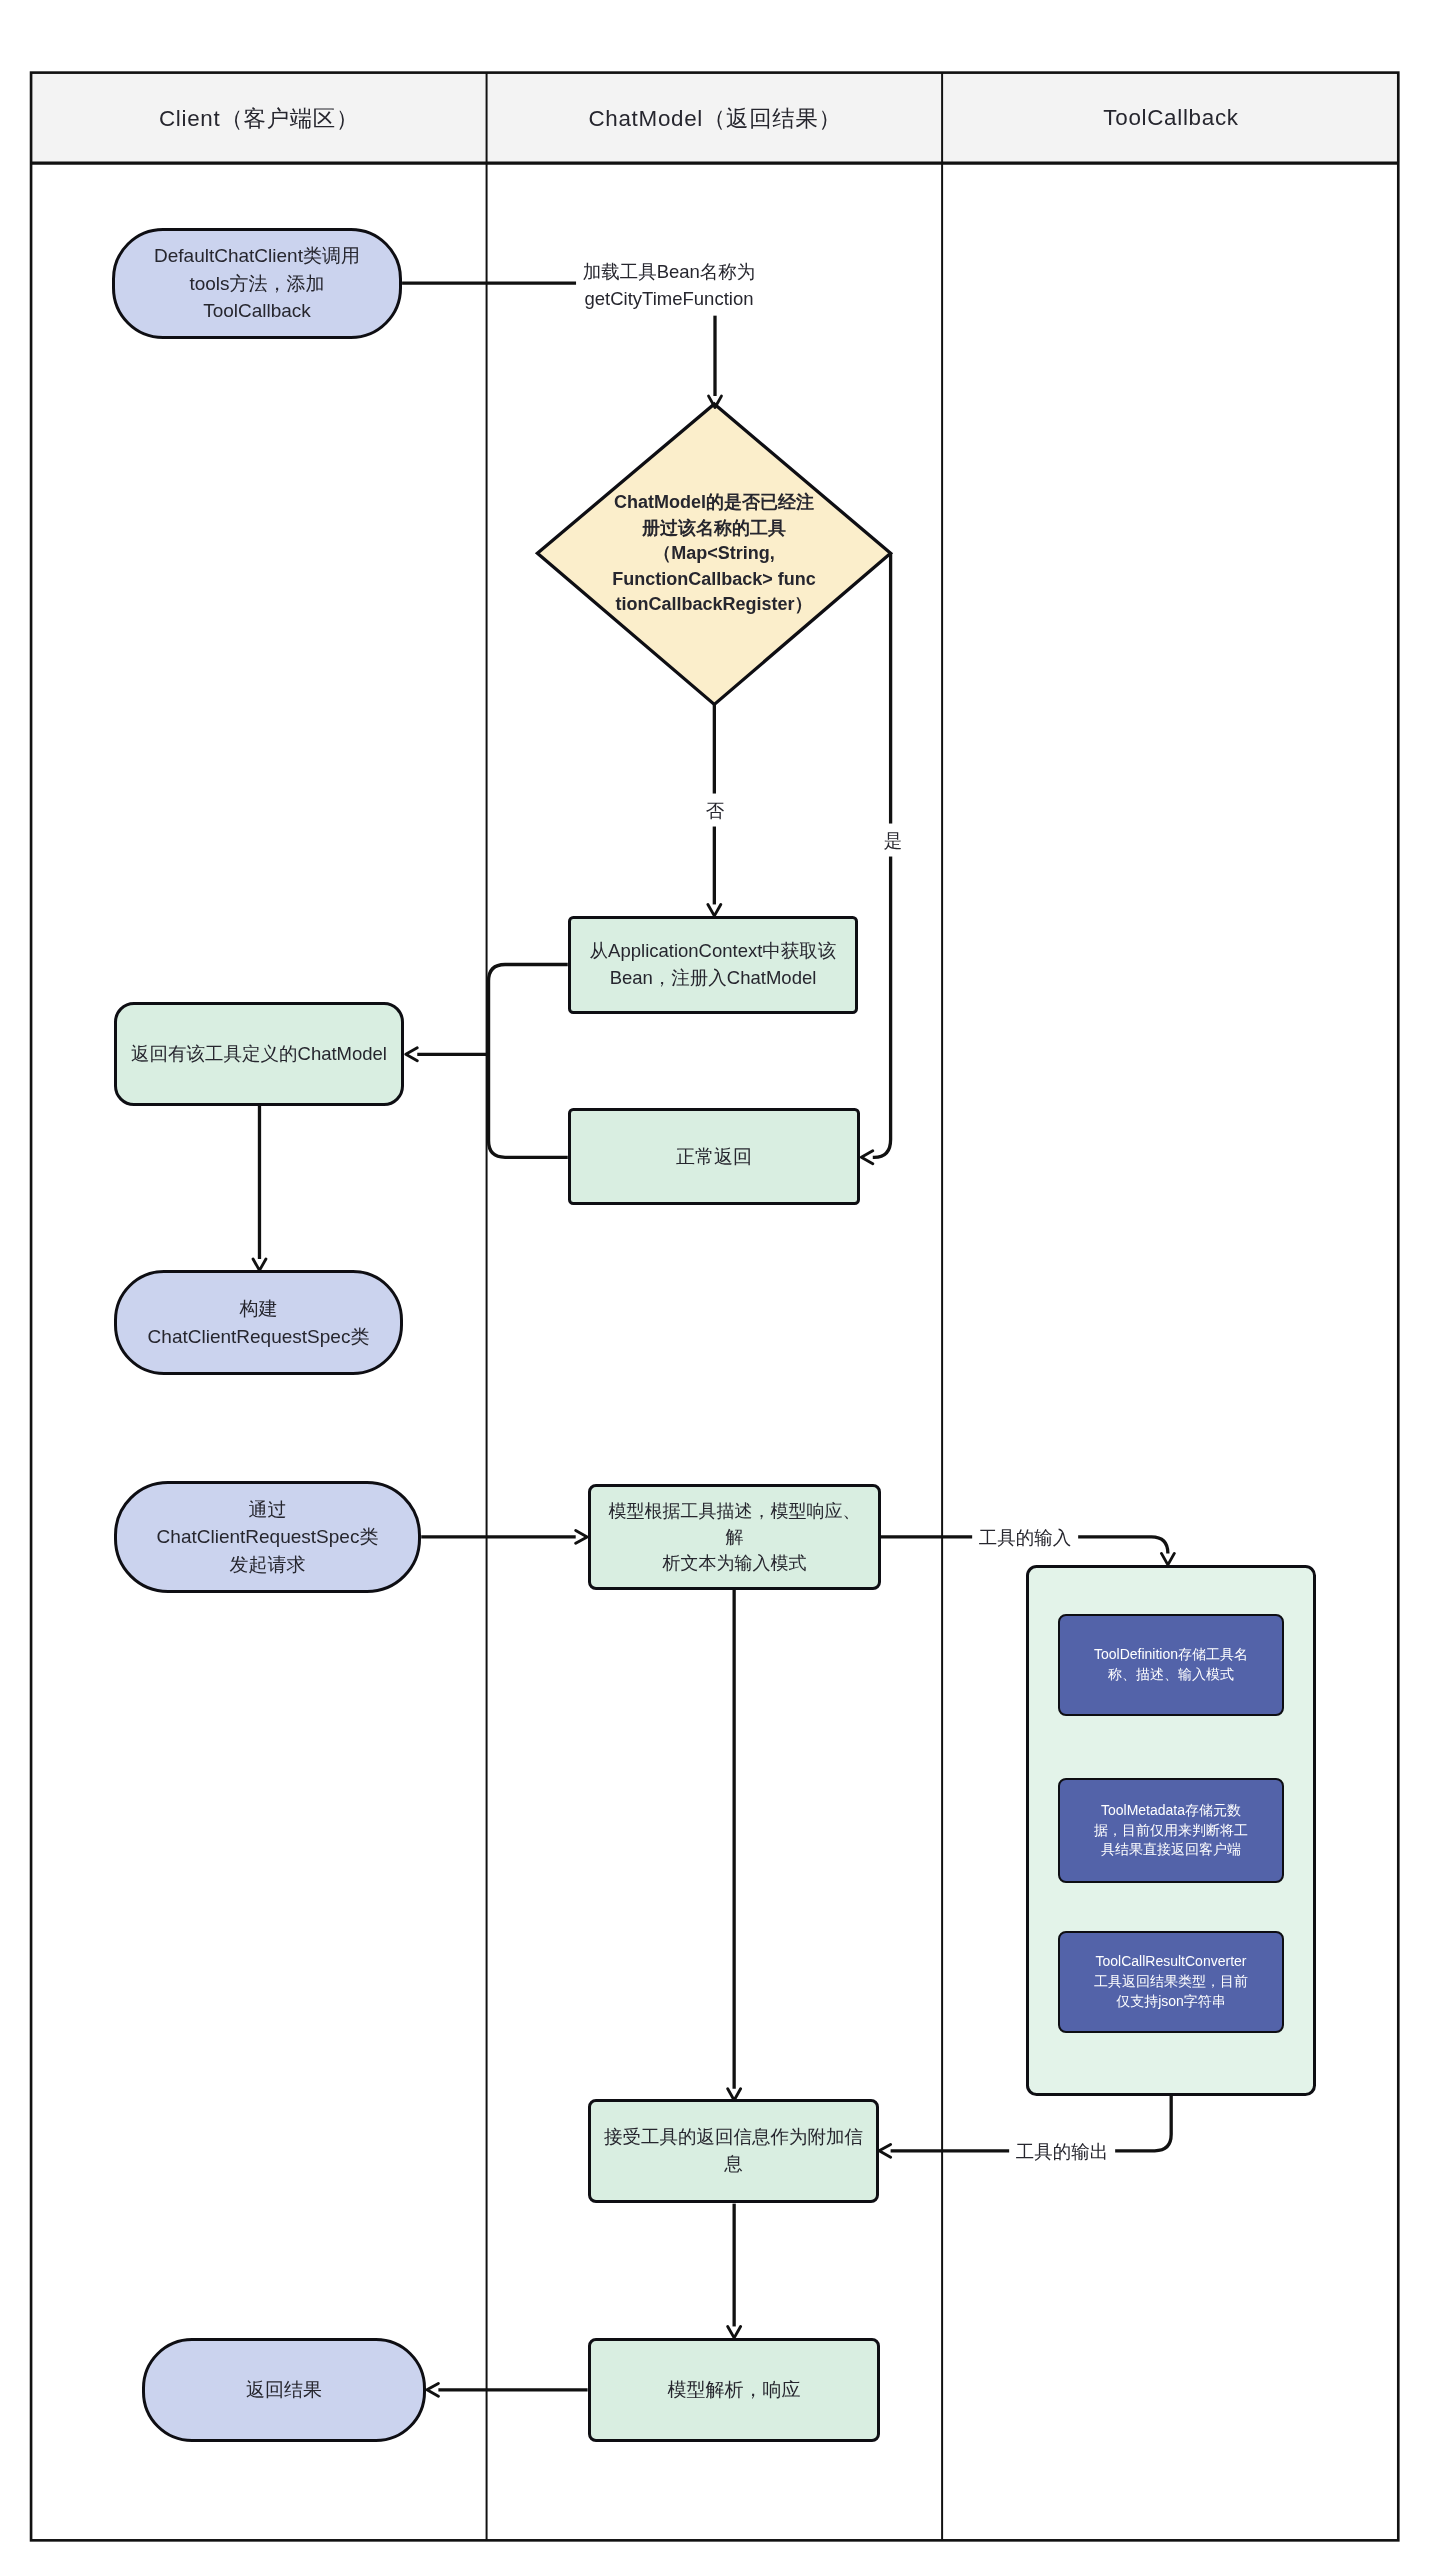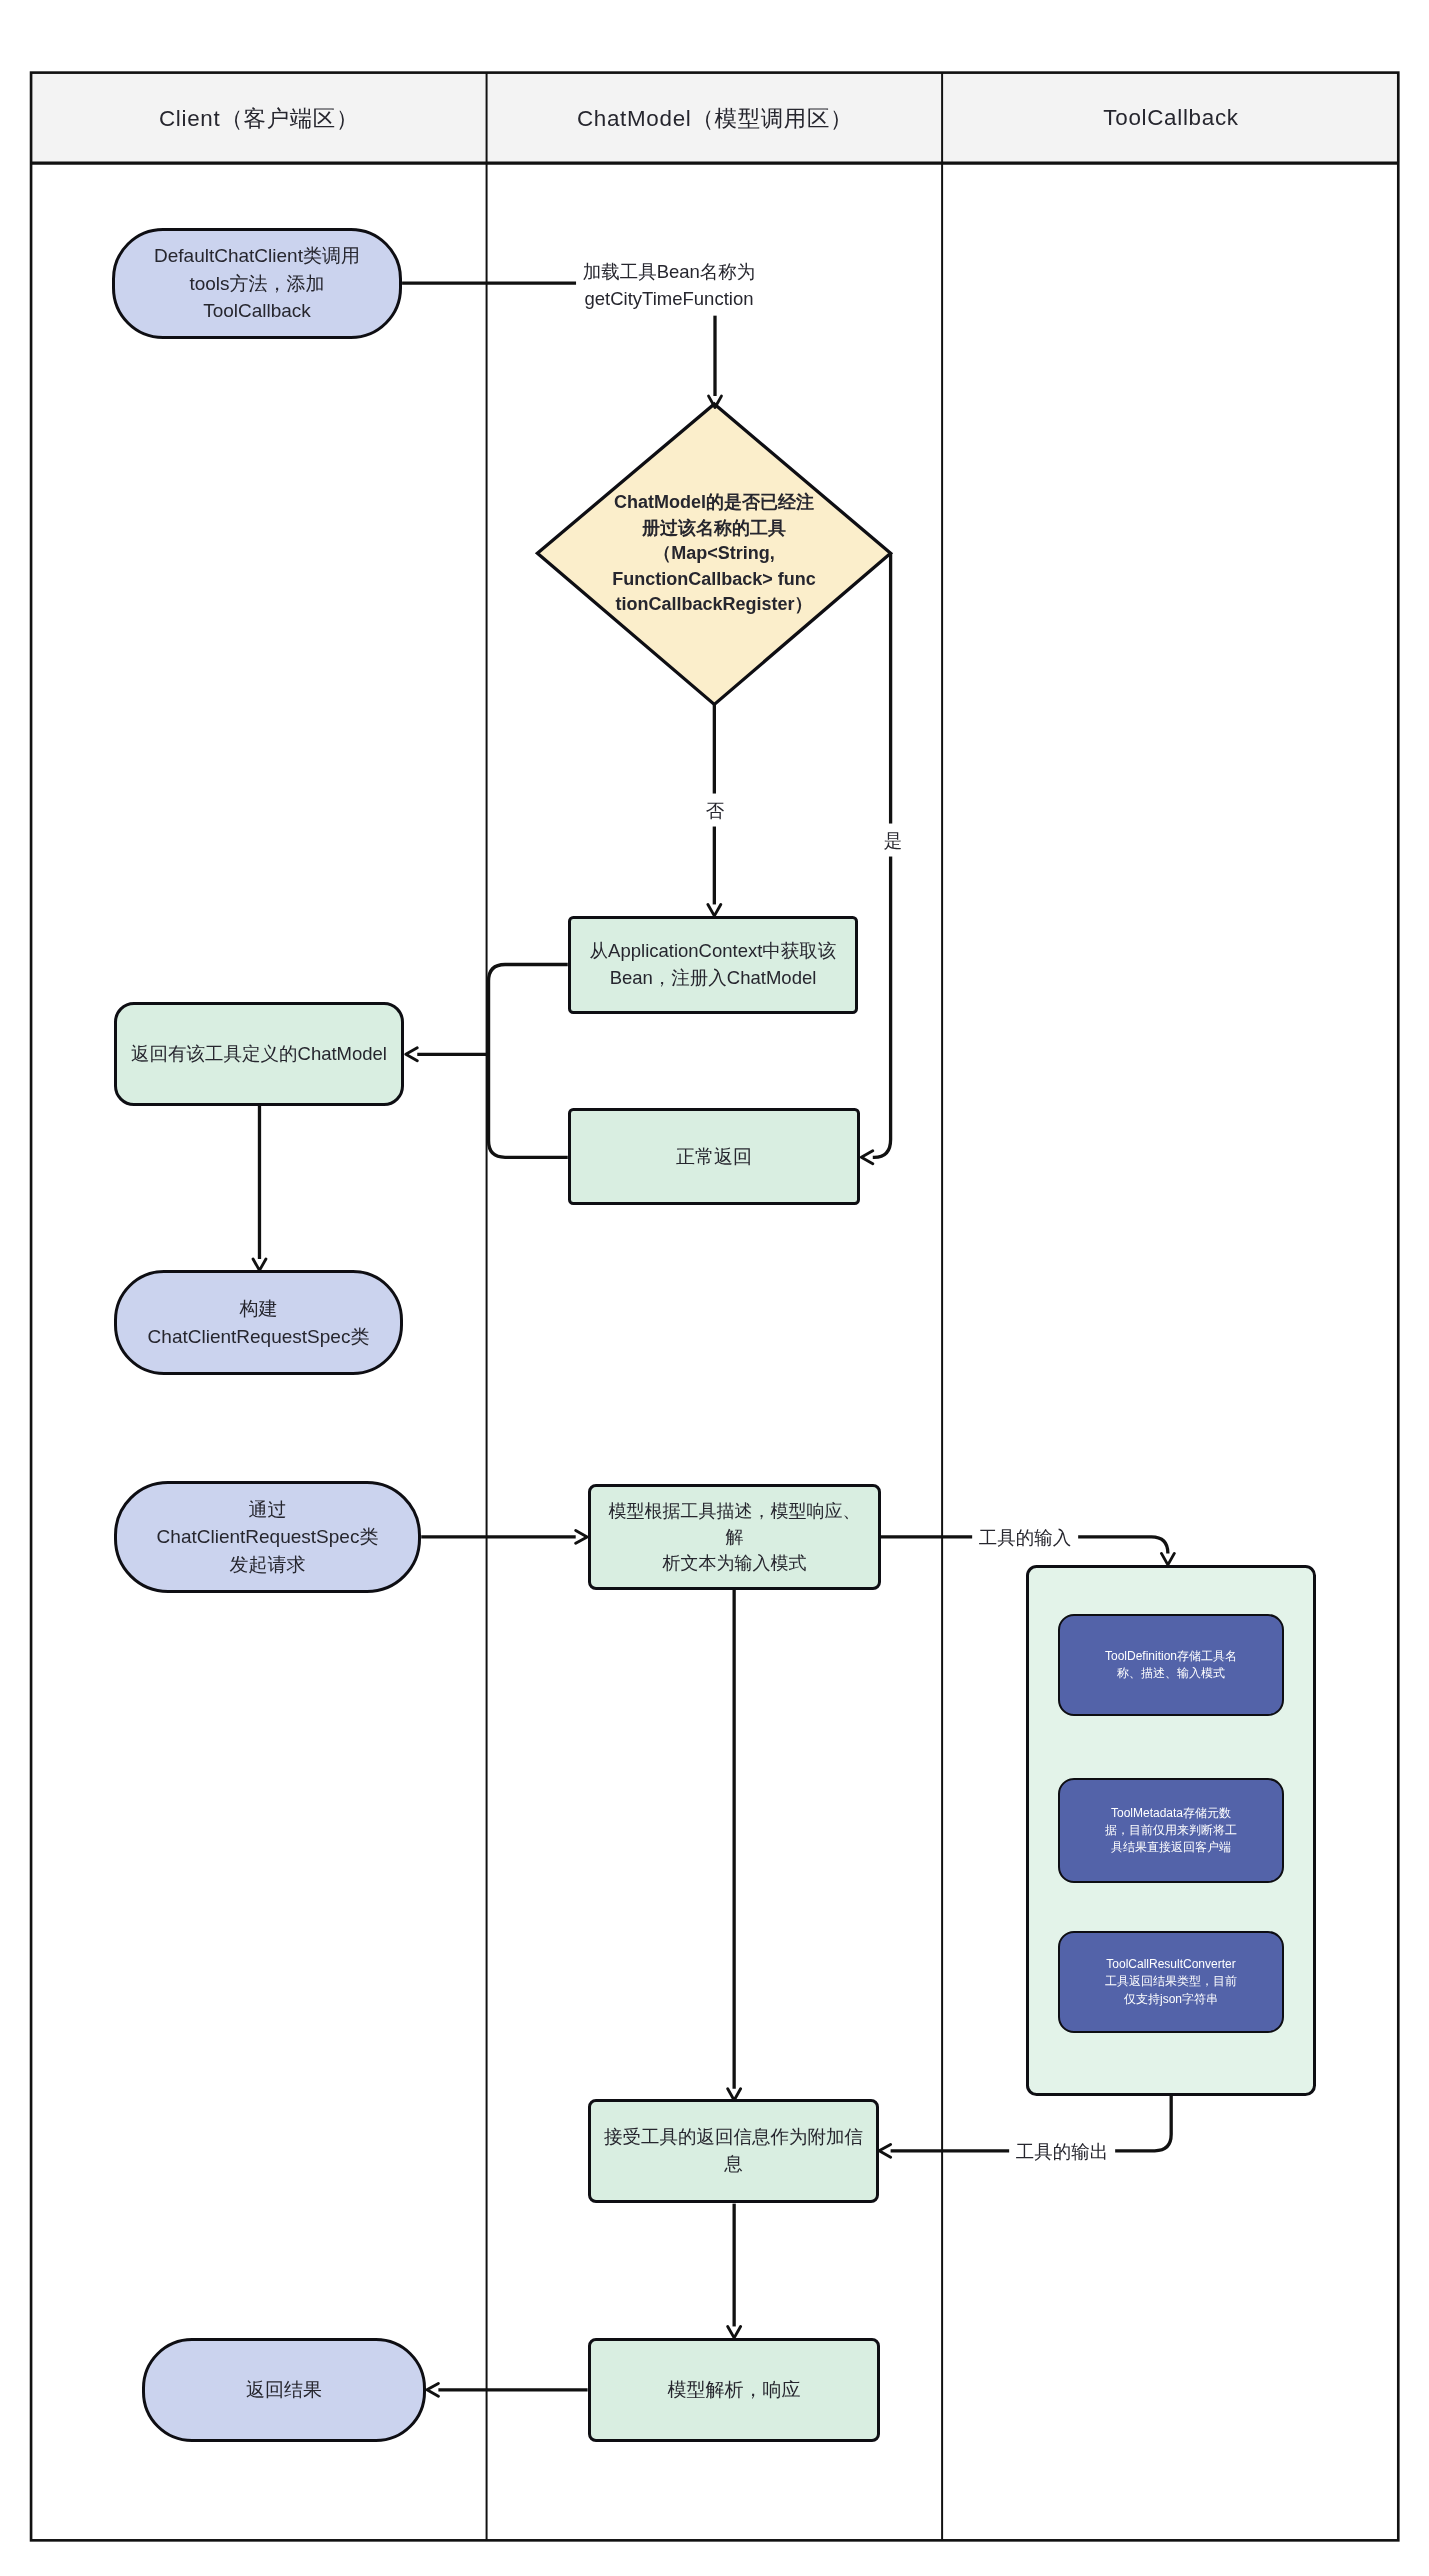--- a/index.html
+++ b/index.html
@@ -25,22 +25,22 @@
     display:flex;align-items:center;justify-content:center;
     text-align:center;white-space:pre-line;
     line-height:1.45;padding:2.6px 9.2px;
   }
   .stadium{background:var(--stadium-fill,#cbd3ee);font-size:19px;}
   .process{background:var(--process-fill,#d9eee1);font-size:18.5px;}
   .container-box{background:var(--container-fill,#e3f3e9);border-radius:10.6px;z-index:3;}
   .datastore{
     background:var(--datastore-fill,#5363a9);
     color:var(--datastore-text,#fff);
-    border-width:2.6px;border-radius:16px;
-    font-size:12px;z-index:4;line-height:1.42;
+    border-width:2.6px;border-radius:8px;
+    font-size:14px;z-index:4;line-height:1.42;
   }
   .diamond-text{
     position:absolute;z-index:3;
     display:flex;align-items:center;justify-content:center;
     text-align:center;white-space:pre-line;
     font-size:18px;line-height:1.42;font-weight:bold;
   }
   .edge-label{
     position:absolute;z-index:5;
     transform:translate(-50%,-50%);
@@ -49,21 +49,21 @@
     font-size:18.5px;line-height:1.5;
     text-align:center;white-space:pre-line;
   }
 </style>
 </head>
 <body>
 
 <div id="canvas">
 
   <div class="lane-header" style="left:31px;width:456px;">Client（客户端区）</div>
-  <div class="lane-header" style="left:487px;width:456px;">ChatModel（模型调用区）</div>
+  <div class="lane-header" style="left:487px;width:456px;">ChatModel（返回结果）</div>
   <div class="lane-header" style="left:942px;width:458px;">ToolCallback</div>
 
   <svg id="edges" width="1430" height="2576" viewBox="0 0 2166 3902">
     <defs>
       <marker id="arrow" viewBox="0 0 12 12" refX="2" refY="6" markerWidth="26" markerHeight="26" markerUnits="userSpaceOnUse" orient="auto">
         <path d="M2,1.5 L10,6 L2,10.5" fill="none" stroke="#111111" stroke-width="2" stroke-linecap="round" stroke-linejoin="round"></path>
       </marker>
     </defs>
 
     <g>

